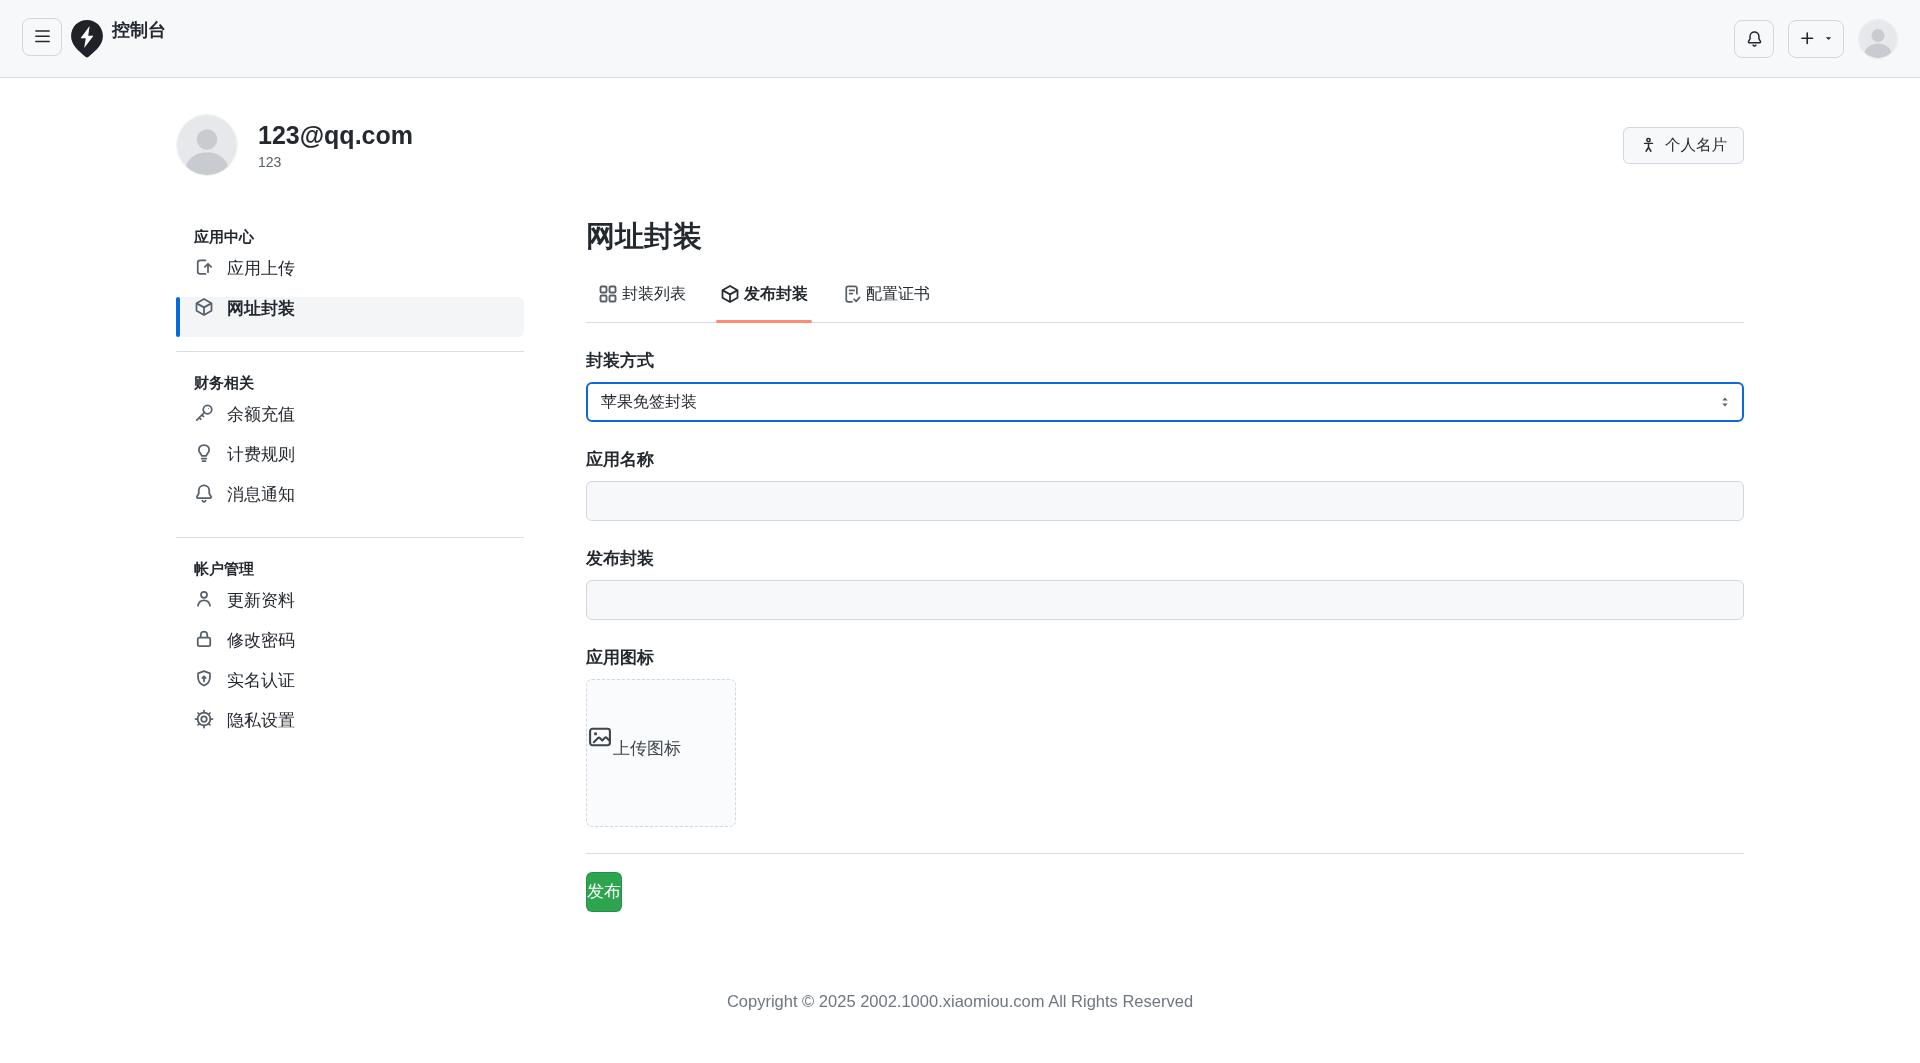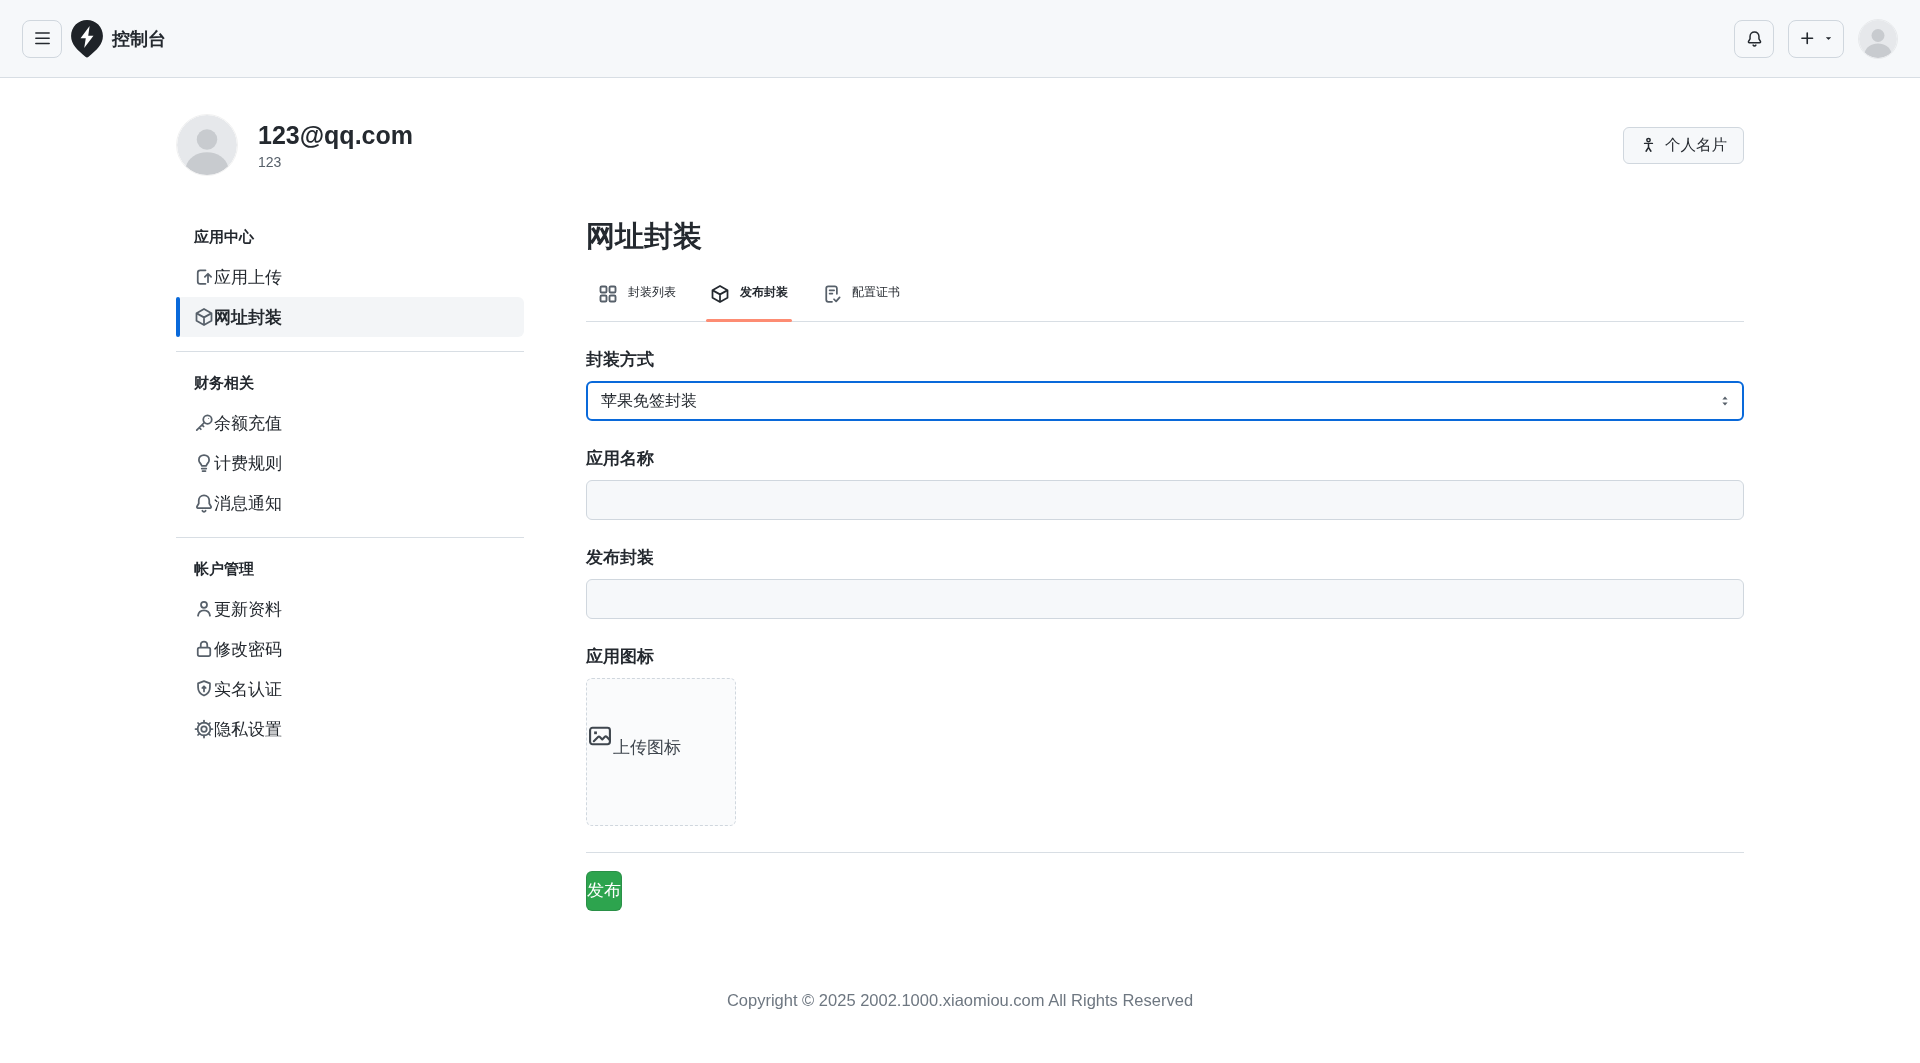--- a/index.html
+++ b/index.html
@@ -10,21 +10,21 @@
     font-size:17px; color:#24292f;
   }
   svg { display:block; }
 
   
   .topbar {
     height:78px; background:#f6f8fa; border-bottom:1px solid #d8dee4;
     display:flex; align-items:center; justify-content:space-between;
     padding:0 22px;
   }
-  .topbar-left { display:flex; align-items:center; gap:4px; }
+  .topbar-left { display:flex; gap:4px; }
   .icon-btn {
     background:transparent; border:1px solid #d0d7de; border-radius:8px;
     height:38px; min-width:40px; display:flex; align-items:center; justify-content:center;
     color:#24292f; cursor:pointer;
   }
   .icon-btn svg { width:17px; height:17px; }
   .logo svg { width:42px; height:42px; }
   .topbar-title { font-size:18px; font-weight:700; }
   .topbar-right { display:flex; align-items:center; gap:14px; }
   .plus-btn { width:56px; gap:7px; }
@@ -48,38 +48,38 @@
   }
   .card-btn svg { width:17px; height:17px; color:#24292f; }
 
   
   .layout { display:flex; gap:62px; margin-top:42px; }
 
   
   .sidebar { width:348px; flex:none; padding-top:2px; }
   .side-title { font-size:15px; font-weight:700; padding:8px 18px 10px; }
   .side-item {
-    display:flex; align-items:center; gap:0; height:40px; padding:0 18px;
+    display:flex; align-items:flex-start; gap:13px; height:40px; padding:0 18px;
     font-size:17px; color:#24292f; cursor:pointer; position:relative;
   }
   .side-item svg { width:20px; height:20px; color:#57606a; flex:none; }
   .side-item.active { background:#f3f5f7; border-radius:6px; font-weight:700; }
   .side-item.active::before {
     content:""; position:absolute; left:0; top:0; bottom:0; width:4px;
     background:#0969da; border-radius:2px;
   }
   .side-divider { border:0; border-top:1px solid #d8dee4; margin:14px 0; }
 
   
   .main { flex:1; min-width:0; }
   .page-title { font-size:29px; font-weight:600; line-height:1.3; }
   .tabs { display:flex; gap:10px; margin-top:15px; border-bottom:1px solid #d8dee4; }
   .tab {
-    display:flex; align-items:flex-start; gap:10px; padding:13px 12px 17px;
-    font-size:12px; color:#24292f; cursor:pointer; position:relative;
+    display:flex; align-items:center; gap:4px; padding:13px 12px 17px;
+    font-size:16px; color:#24292f; cursor:pointer; position:relative;
   }
   .tab svg { width:20px; height:20px; color:#57606a; }
   .tab.active { font-weight:700; }
   .tab.active svg { color:#24292f; }
   .tab.active::after {
     content:""; position:absolute; left:8px; right:8px; bottom:-1px; height:3px;
     background:#fd8c73; border-radius:3px;
   }
 
   

